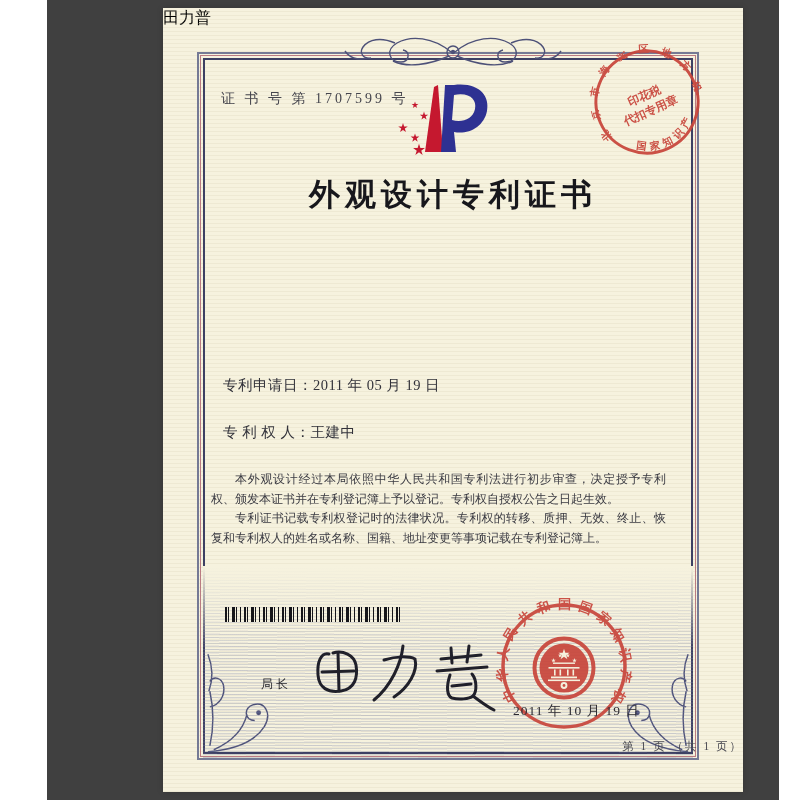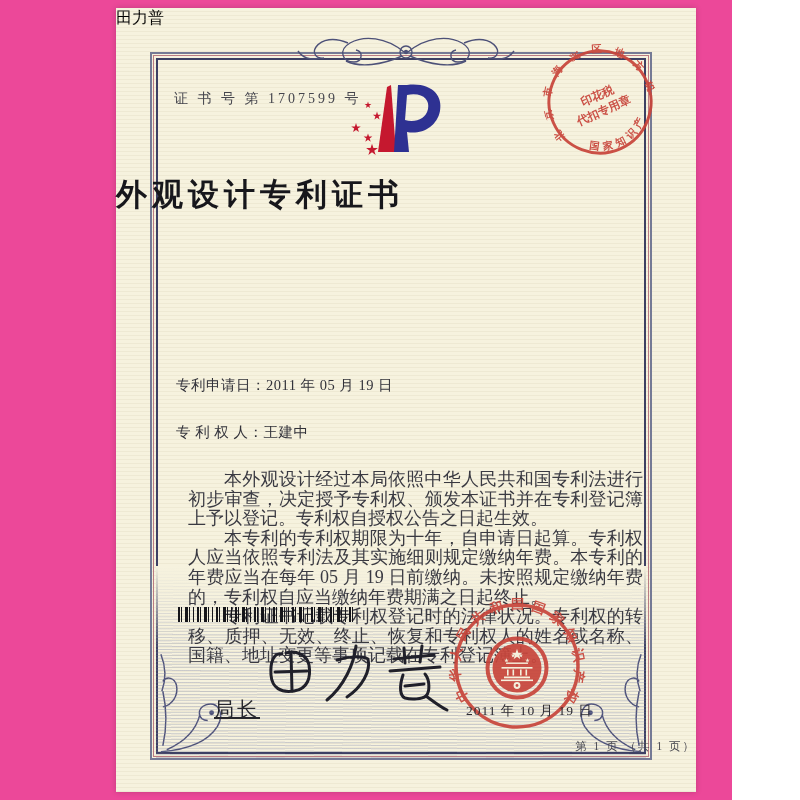--- a/index.html
+++ b/index.html
@@ -1,51 +1,51 @@
 <!DOCTYPE html>
 <html><head>
 <meta charset="utf-8">
 <style>
   html,body{margin:0;padding:0;}
   body{width:800px;height:800px;background:#ffffff;overflow:hidden;
        font-family:"Liberation Serif","DejaVu Serif",serif;}
-  .stage{position:relative;width:732px;height:800px;background:#ec4899;}
+  .stage{position:relative;width:732px;height:800px;background:#404040;margin-left:47px;}
   .paper{position:absolute;left:116px;top:8px;width:580px;height:784px;
          background:#f6f2de;box-shadow:0 0 6px rgba(0,0,0,.18);}
   .paper::before{content:"";position:absolute;inset:0;
          background:repeating-linear-gradient(0deg,rgba(205,196,168,.20) 0 1px,rgba(205,196,168,0) 1px 4px);
          pointer-events:none;}
   .frame{position:absolute;left:34px;top:44px;width:502px;height:708px;
          border:2px solid #757a95;box-sizing:border-box;}
   .frame::before{content:"";position:absolute;inset:1px;border:1px solid #ba7b82;}
   .frame::after{content:"";position:absolute;inset:4px;border:2px solid #3d4063;}
   .waves{position:absolute;left:40px;top:558px;width:490px;height:192px;
          background:
            repeating-linear-gradient(0deg,rgba(112,124,164,.26) 0 1px,rgba(112,124,164,0) 1px 3px),
            repeating-linear-gradient(2deg,rgba(150,138,178,.12) 0 1px,rgba(150,138,178,0) 1px 4px);}
   .waves::after{content:"";position:absolute;inset:0;
          background:linear-gradient(to bottom,rgba(246,242,222,1) 0,rgba(246,242,222,0) 42%);}
   .cert-no{position:absolute;left:58px;top:82px;font-size:14px;letter-spacing:3px;color:#45454d;}
   .logo{position:absolute;left:228px;top:74px;}
-  .title{position:absolute;left:0;right:0;top:166px;text-align:left;
+  .title{position:absolute;left:0;right:0;top:166px;text-align:center;
          font-size:31px;font-weight:bold;letter-spacing:5px;color:#17171c;}
   .tax-seal{position:absolute;left:428px;top:38px;opacity:.93;transform:rotate(-24deg);}
   .field{position:absolute;left:60px;font-size:14.5px;color:#32323a;letter-spacing:.5px;white-space:pre;}
   .f0{top:243px}.f1{top:285px}.f2{top:327px}.f3{top:368px}.f4{top:415px}.f5{top:447px}
-  .paras{position:absolute;left:72px;top:462px;width:455px;font-size:18px;
+  .paras{position:absolute;left:48px;top:462px;width:455px;font-size:12px;
          line-height:19.6px;color:#3a3a42;text-align:justify;}
   .paras p{margin:0;text-indent:2em;}
   .barcode{position:absolute;left:62px;top:599px;width:176px;height:15px;
          background:repeating-linear-gradient(90deg,
            #15151a 0 2px,rgba(0,0,0,0) 2px 3px,
            #15151a 3px 4px,rgba(0,0,0,0) 4px 7px,
            #15151a 7px 10px,rgba(0,0,0,0) 10px 11px,
            #15151a 11px 12px,rgba(0,0,0,0) 12px 15px,
            #15151a 15px 16px,rgba(0,0,0,0) 16px 19px);}
-  .sig-role{position:absolute;left:98px;top:688px;font-size:20px;letter-spacing:3px;color:#26262c;text-decoration:underline;}
+  .sig-role{position:absolute;left:98px;top:668px;font-size:12px;letter-spacing:3px;color:#26262c;}
   .signature{position:absolute;left:138px;top:622px;}
   .office-seal{position:absolute;left:326px;top:583px;opacity:.92;}
   .issue-date{position:absolute;left:350px;top:694px;font-size:13.5px;letter-spacing:1px;color:#2c2a31;}
   .footer{position:absolute;left:0;right:0;top:731px;text-align:right;
           font-size:11.5px;letter-spacing:2px;color:#4a4a52;}
   .orn-top{position:absolute;left:170px;top:23px;}
   .orn-bl{position:absolute;left:41px;top:640px;}
   .orn-br{position:absolute;left:451px;top:640px;transform:scaleX(-1);}
   .hidden-data{position:absolute;width:1px;height:1px;overflow:hidden;clip-path:inset(50%);}
   svg text{font-family:"Liberation Serif","DejaVu Serif",serif;}
@@ -138,21 +138,20 @@
       <text y="13" text-anchor="middle" font-size="11.5" font-weight="bold" fill="#c8453b">代扣专用章</text>
     </svg>
 
     
     <div class="field f3"><span>专利申请日：</span><span>2011 年 05 月 19 日</span></div>
     <div class="field f4"><span>专 利 权 人：</span><span>王建中</span></div>
 
     
     <div class="paras">
       <p>本外观设计经过本局依照中华人民共和国专利法进行初步审查，决定授予专利权、颁发本证书并在专利登记簿上予以登记。专利权自授权公告之日起生效。</p>
-      <p>本专利的专利权期限为十年，自申请日起算。专利权人应当依照专利法及其实施细则规定缴纳年费。本专利的年费应当在每年 05 月 19 日前缴纳。未按照规定缴纳年费的，专利权自应当缴纳年费期满之日起终止。</p>
       <p>专利证书记载专利权登记时的法律状况。专利权的转移、质押、无效、终止、恢复和专利权人的姓名或名称、国籍、地址变更等事项记载在专利登记簿上。</p>
     </div>
 
     
     <div class="barcode"></div>
 
     
     <div class="sig-role">局长</div>
     <svg class="signature" width="235" height="85" viewBox="0 0 235 85">
       <g stroke="#20202a" stroke-width="3" fill="none" stroke-linecap="round">

